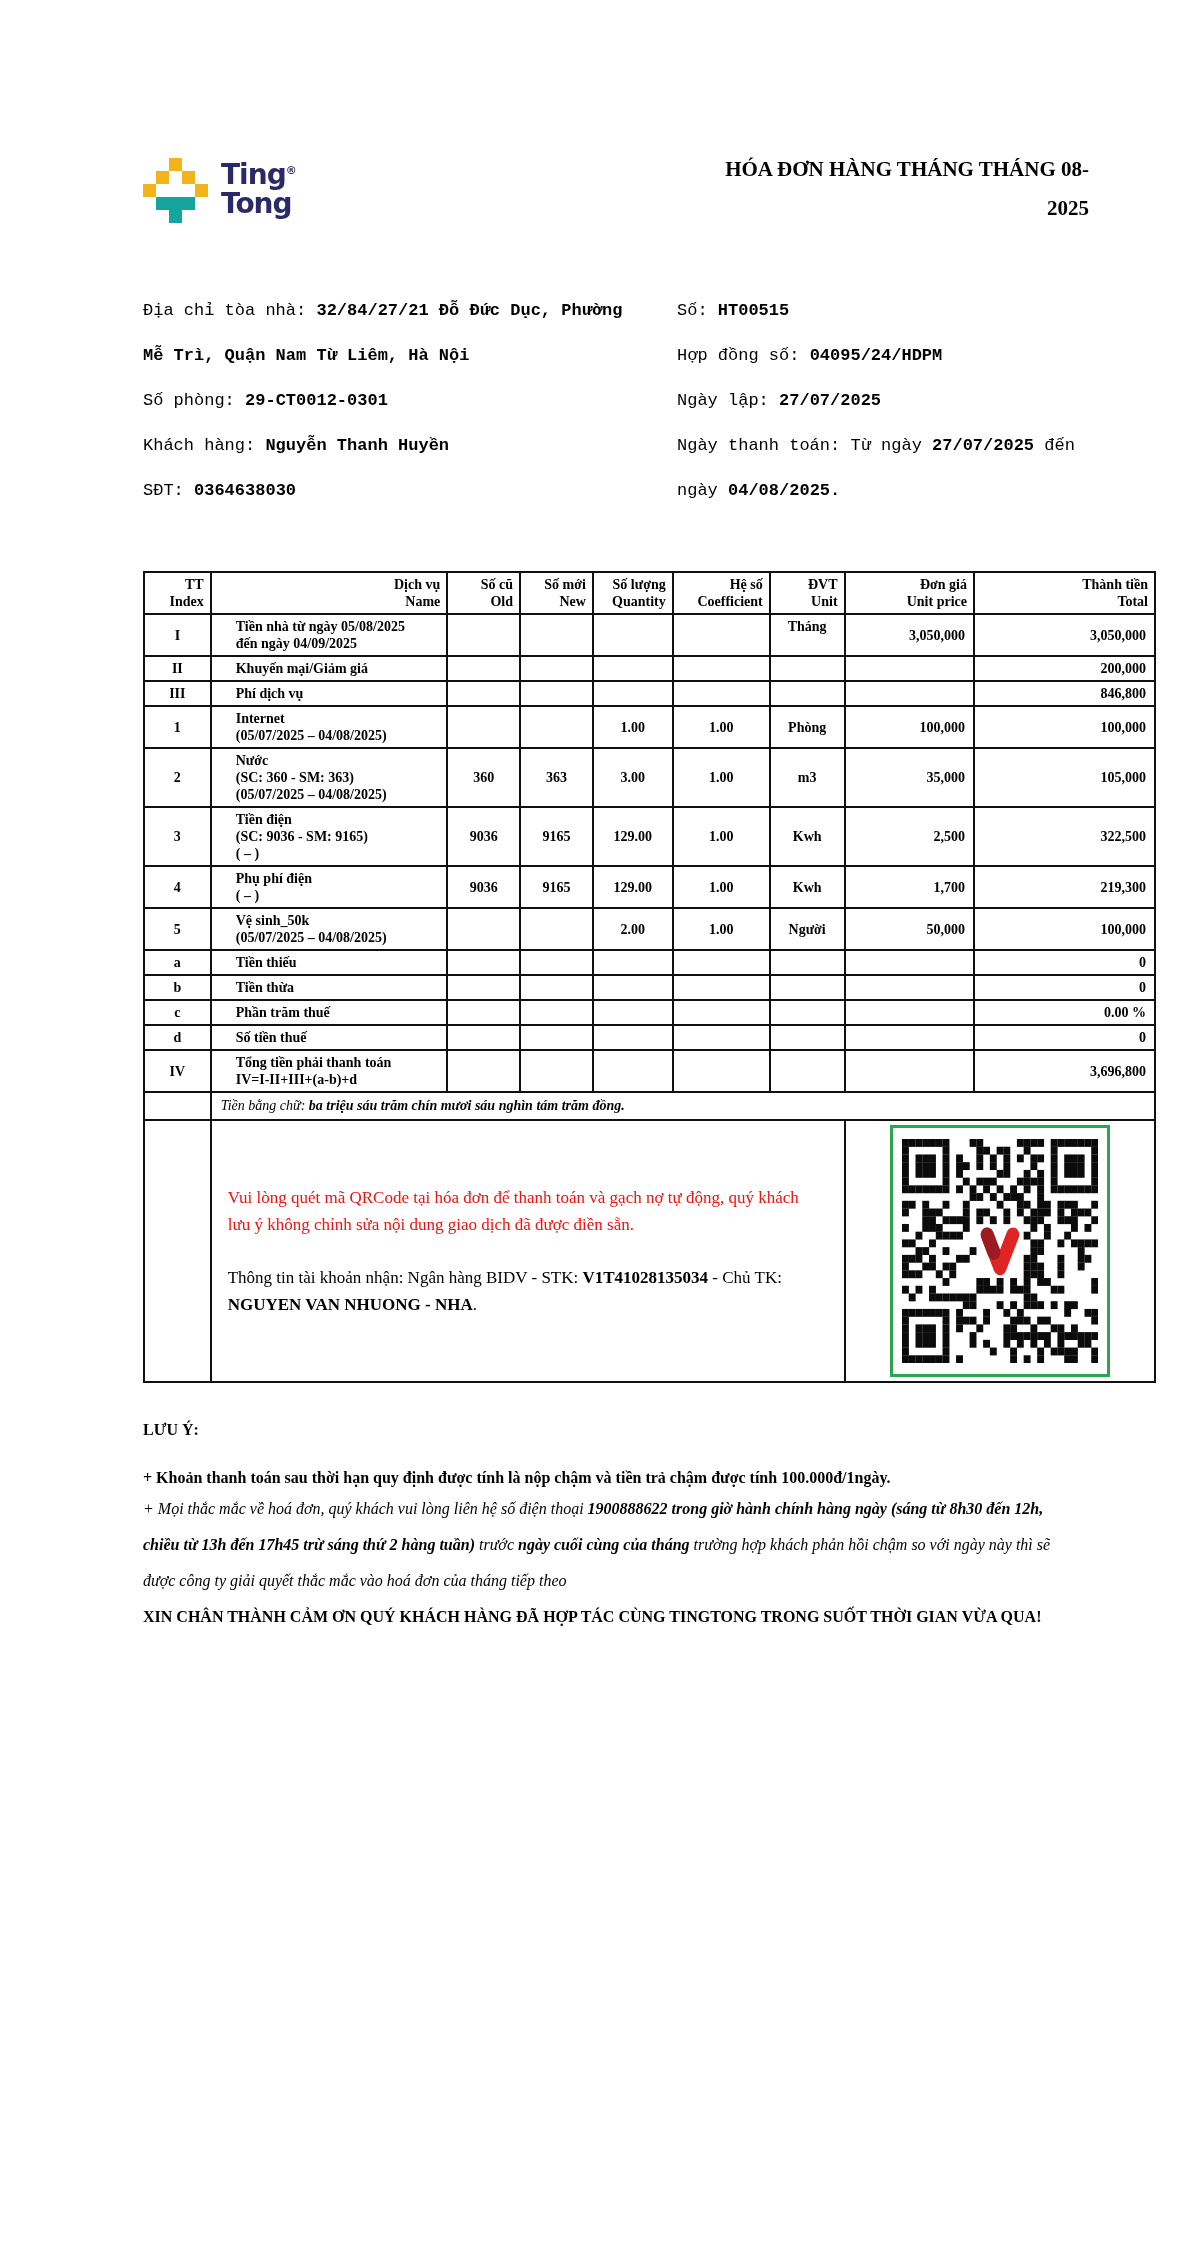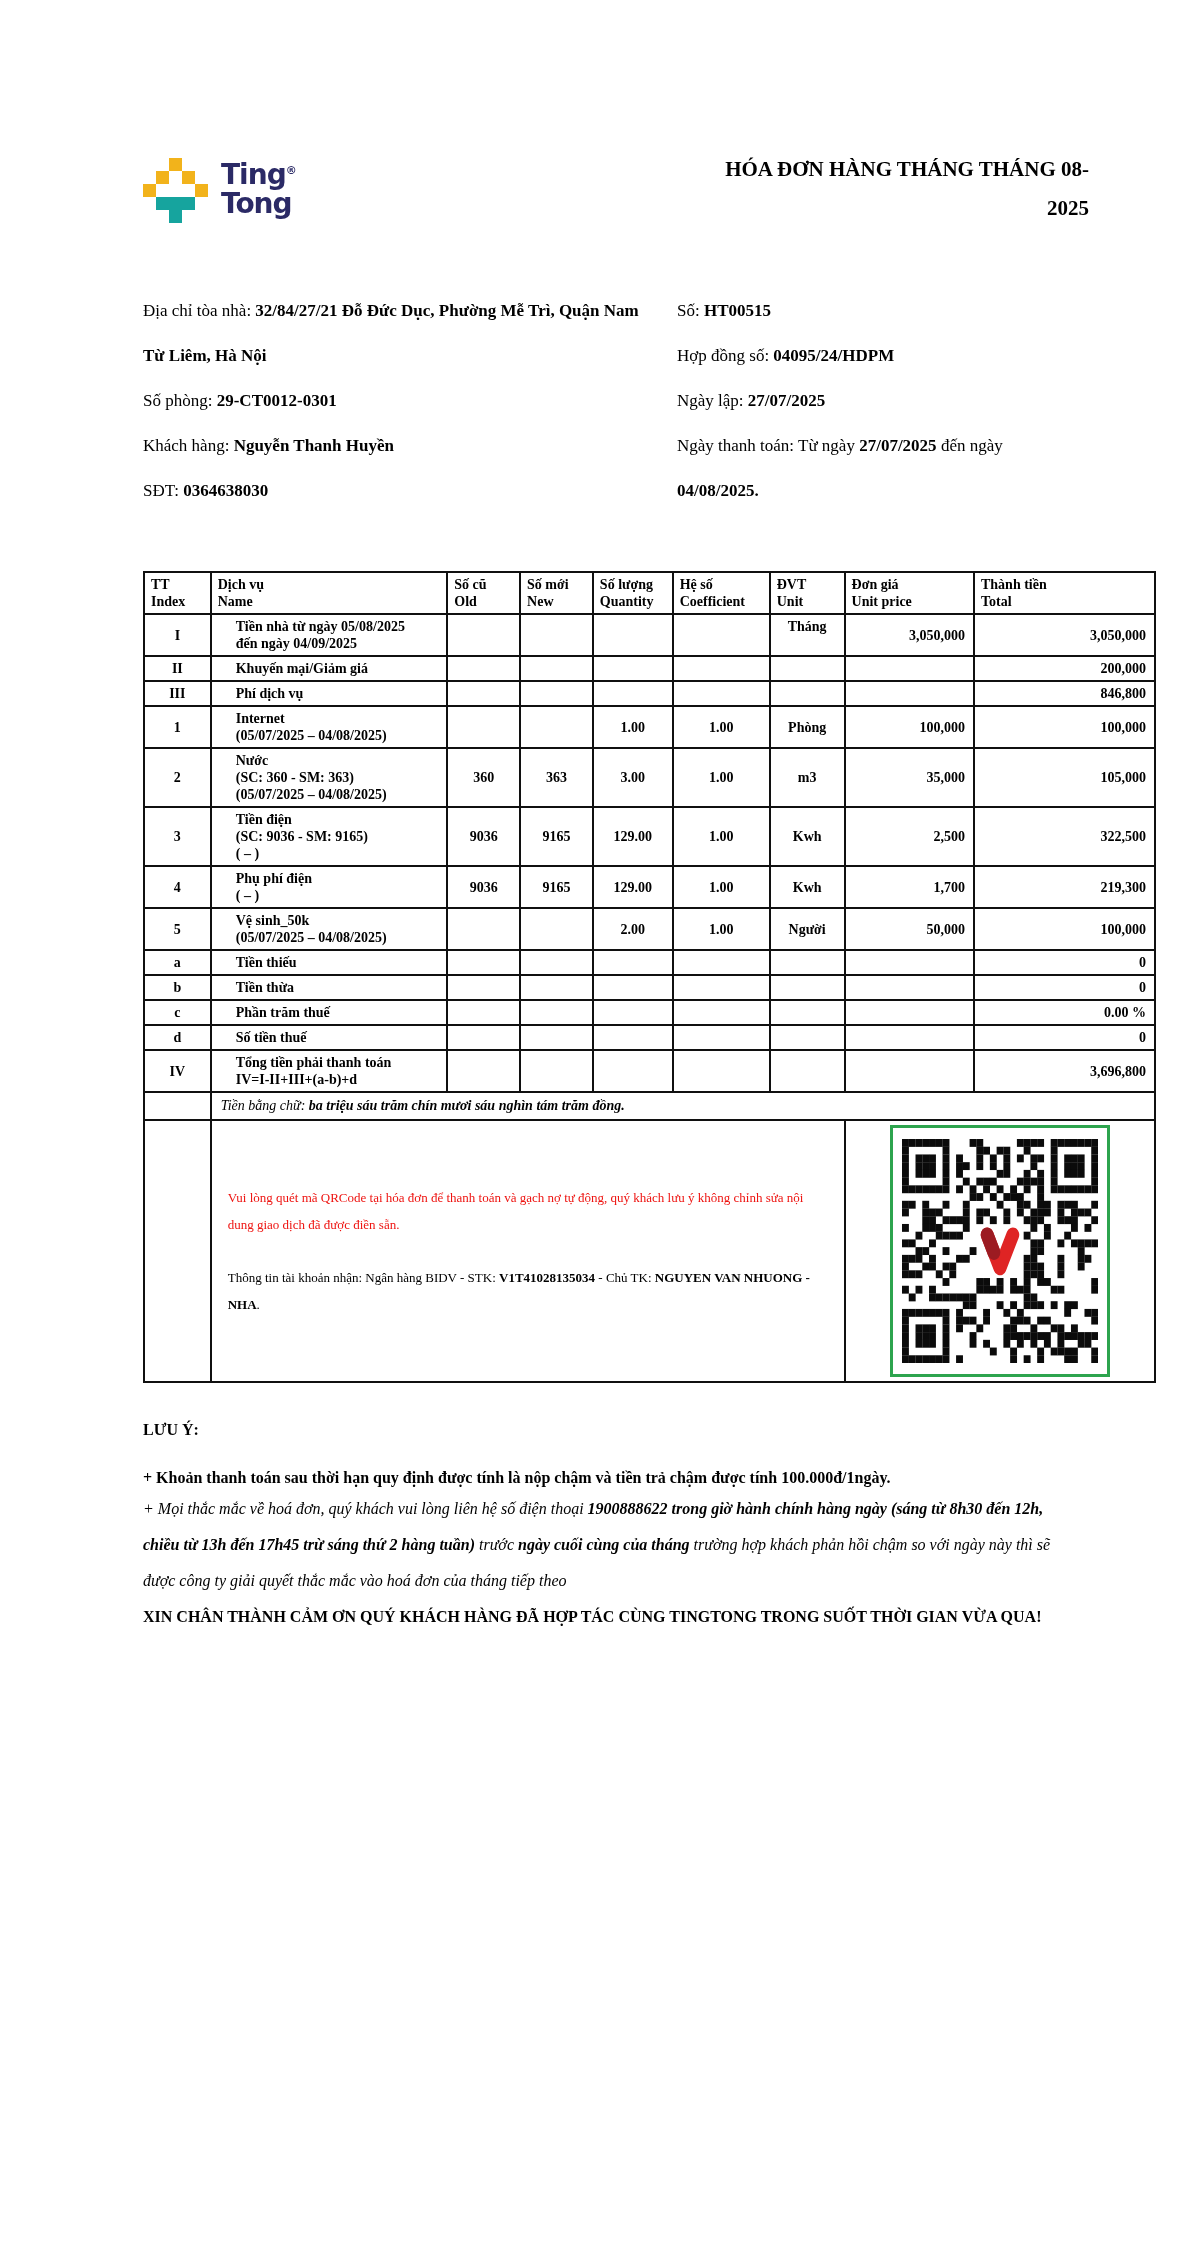--- a/index.html
+++ b/index.html
@@ -19,35 +19,35 @@
   .p4{grid-area:3/1;} .p5{grid-area:3/5;}
   .pbar{grid-row:4;grid-column:2/5;} .pstem{grid-area:5/3;}
   .logo-text{font-family:"DejaVu Sans",sans-serif;font-weight:bold;color:var(--logo-navy);
     font-size:28px;line-height:29px;letter-spacing:-1px;margin-top:6px;}
   .logo-text sup{font-size:11px;letter-spacing:0;}
   .title{width:450px;text-align:right;font-weight:bold;font-size:21px;line-height:39px;margin-right:67px;}
   
   .info{display:flex;justify-content:space-between;margin-top:60px;padding-right:79px;}
   .info-left{width:505px;}
   .info-right{width:400px;text-align:left;}
-  .info p{margin:0;font-size:17px;line-height:45px;}
+  .info p{margin:0;font-size:17px;line-height:45px;font-family:Liberation Mono, monospace;}
   .info b{font-weight:bold;}
   
   table{border-collapse:collapse;width:1013px;margin-top:58px;table-layout:fixed;}
   th,td{border:2px solid #101010;font-size:14px;font-weight:bold;line-height:17px;
     padding:3px 6px;vertical-align:middle;word-wrap:break-word;}
-  th{text-align:left;}
+  th{text-align:right;}
   td.l{text-align:left;padding-left:24px;}
   td.c{text-align:center;}
   td.r{text-align:right;padding-right:8px;}
   td.va-top{vertical-align:top;}
   .amount-cell{font-weight:normal;font-style:italic;padding-left:9px;line-height:20px;}
   .amount-cell b{font-style:italic;font-weight:bold;}
   
-  .qr-text{font-weight:normal;font-size:13px;padding:10px 26px 10px 16px;vertical-align:middle;}
+  .qr-text{font-weight:normal;font-size:17px;padding:10px 26px 10px 16px;vertical-align:middle;}
   .qr-text .red{color:var(--accent-red);margin:0 0 26px 0;line-height:27px;}
   .qr-text .acct{margin:0;line-height:27px;color:#000;}
   .qr-cell{padding:4px;vertical-align:middle;}
   .qr-box{border:3px solid var(--qr-green);width:220px;height:252px;margin:0 auto;
     display:flex;align-items:center;justify-content:center;background:#fff;box-sizing:border-box;}
   
   .notes{margin-top:38px;padding-right:78px;font-size:16px;}
   .notes p{margin:0;}
   .notes .h{font-weight:bold;margin-bottom:26px;}
   .note1{font-weight:bold;margin-bottom:26px;line-height:26px;}

